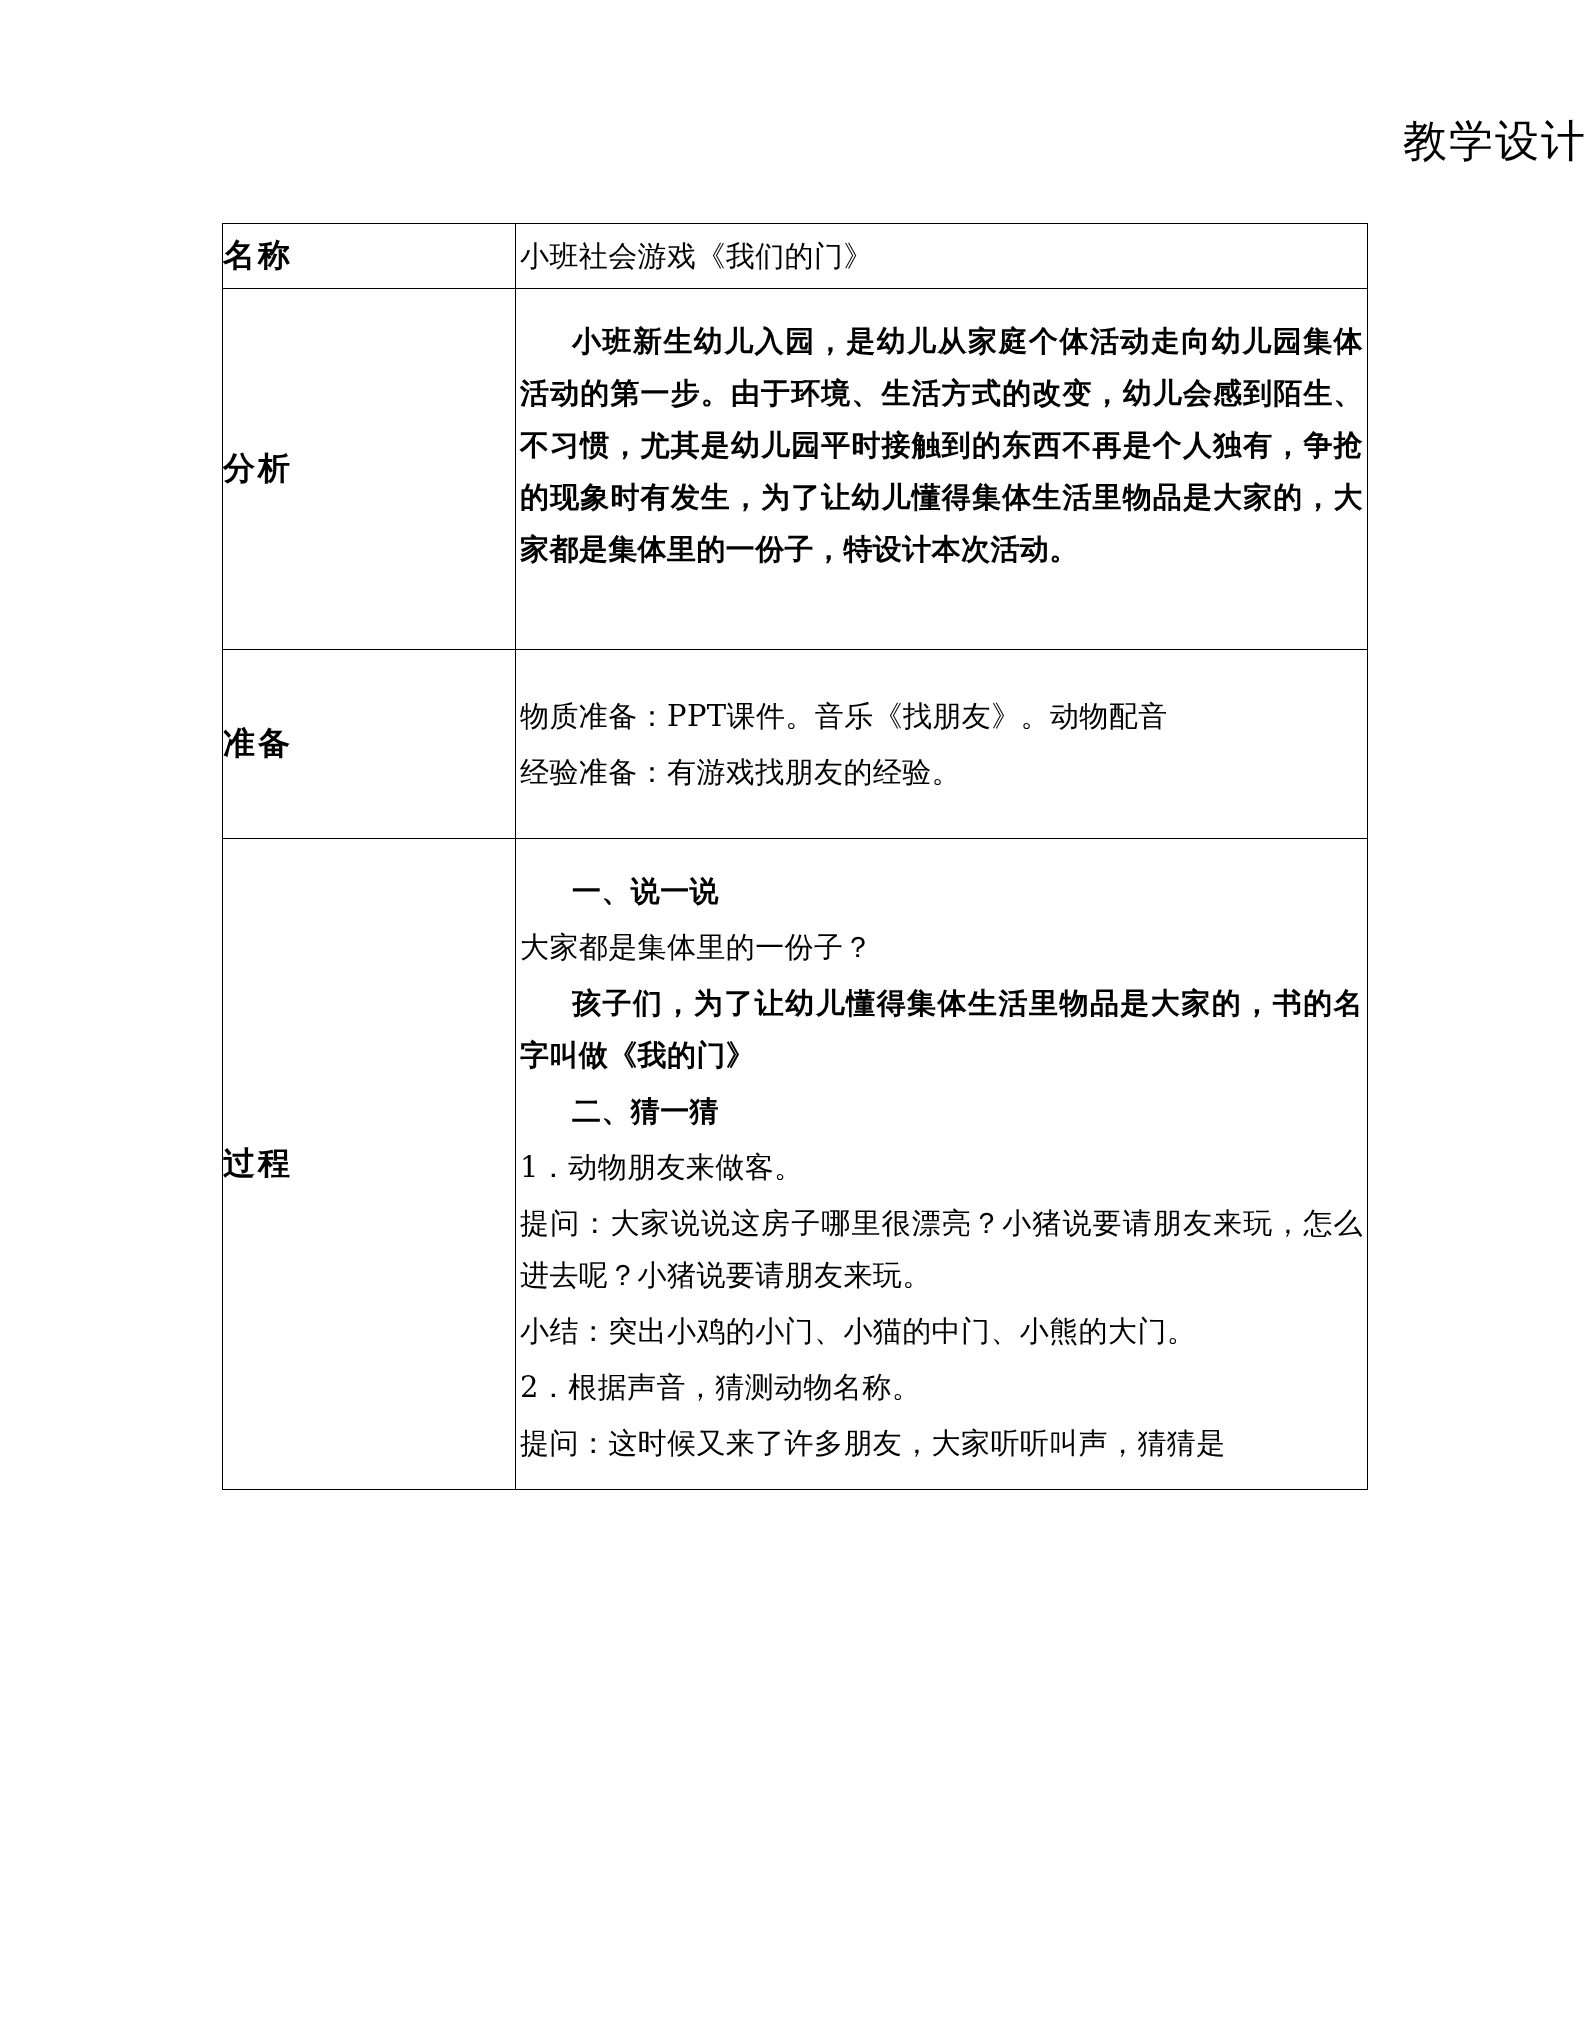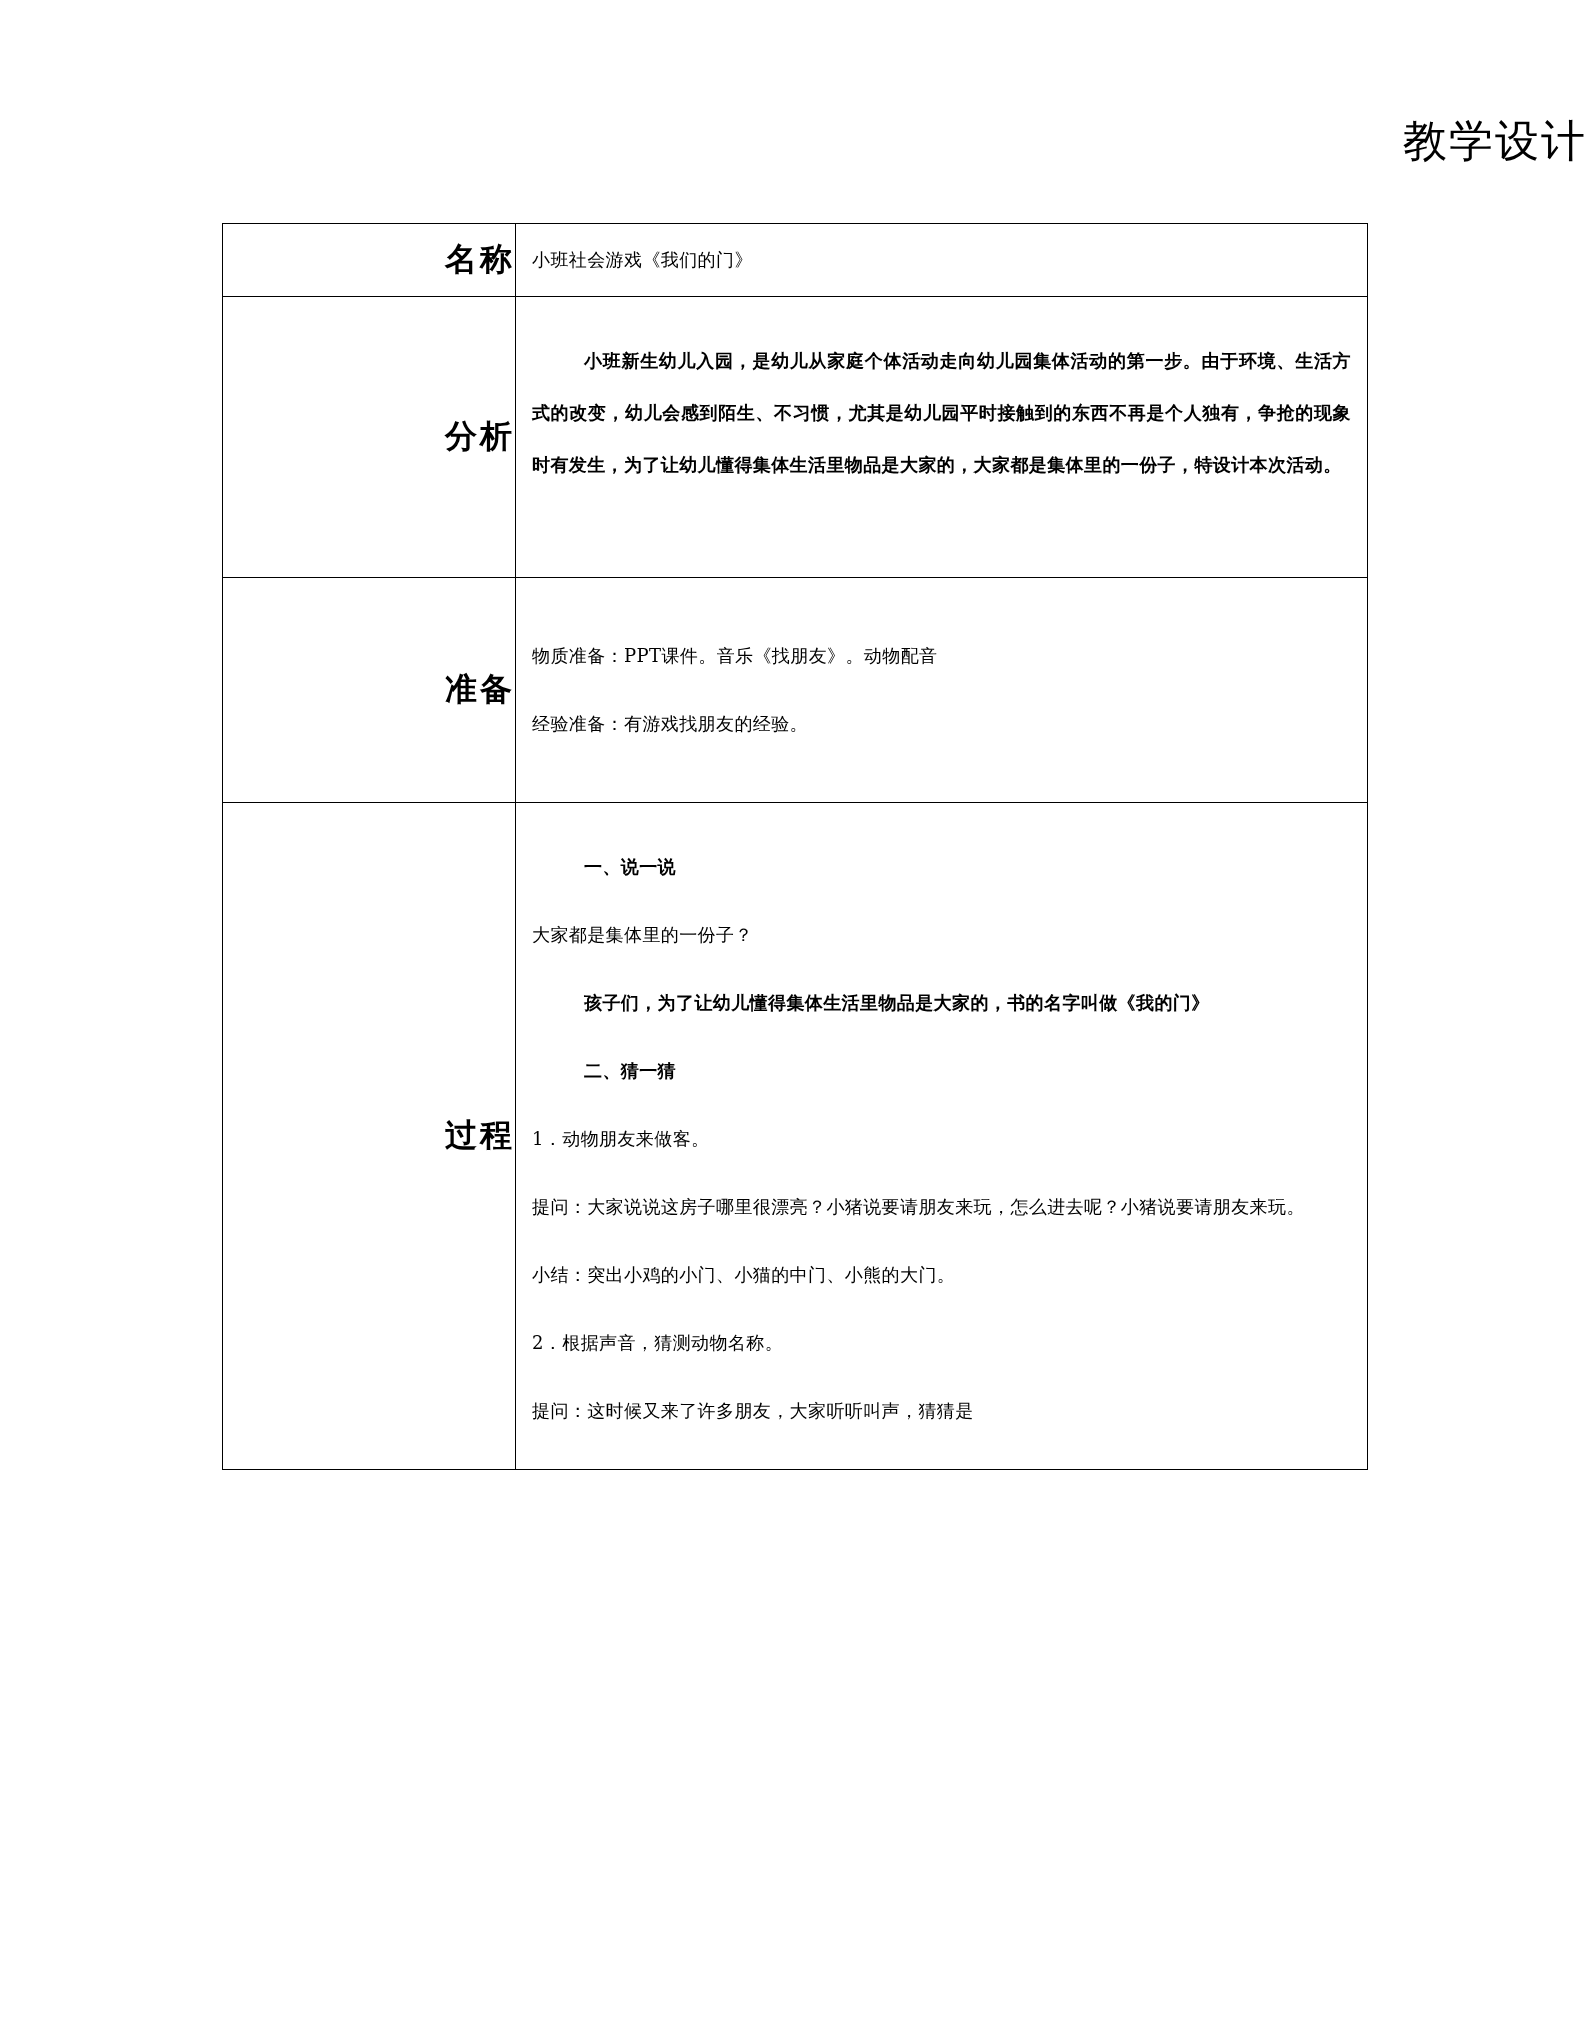--- a/index.html
+++ b/index.html
@@ -48,40 +48,40 @@
   }
 
   table.lesson td {
     border: 1.4px solid #000000;
     padding: 0;
     vertical-align: middle;
   }
 
   td.label-cell {
     width: 292px;
-    text-align: right;
+    text-align: left;
     font-size: 32px;
     font-weight: bold;
     letter-spacing: 3px;
     font-family: Liberation Sans, sans-serif;
     vertical-align: middle;
   }
 
   td.content-cell {
     width: 851px;
     padding: 0px 22px 0px 22px;
     vertical-align: middle;
   }
 
   .para {
-    font-size: 18px;
+    font-size: 29px;
     line-height: 52px;
     text-align: justify;
     text-justify: inter-ideograph;
-    margin: 16px;
+    margin: 4px;
     letter-spacing: 0.4px;
   }
   .para.indent {
     text-indent: 52px;
     font-weight: bold;
   }
 
   
   .row-name td { height: 64px; }
   .row-name .content-cell { text-align: center; }

